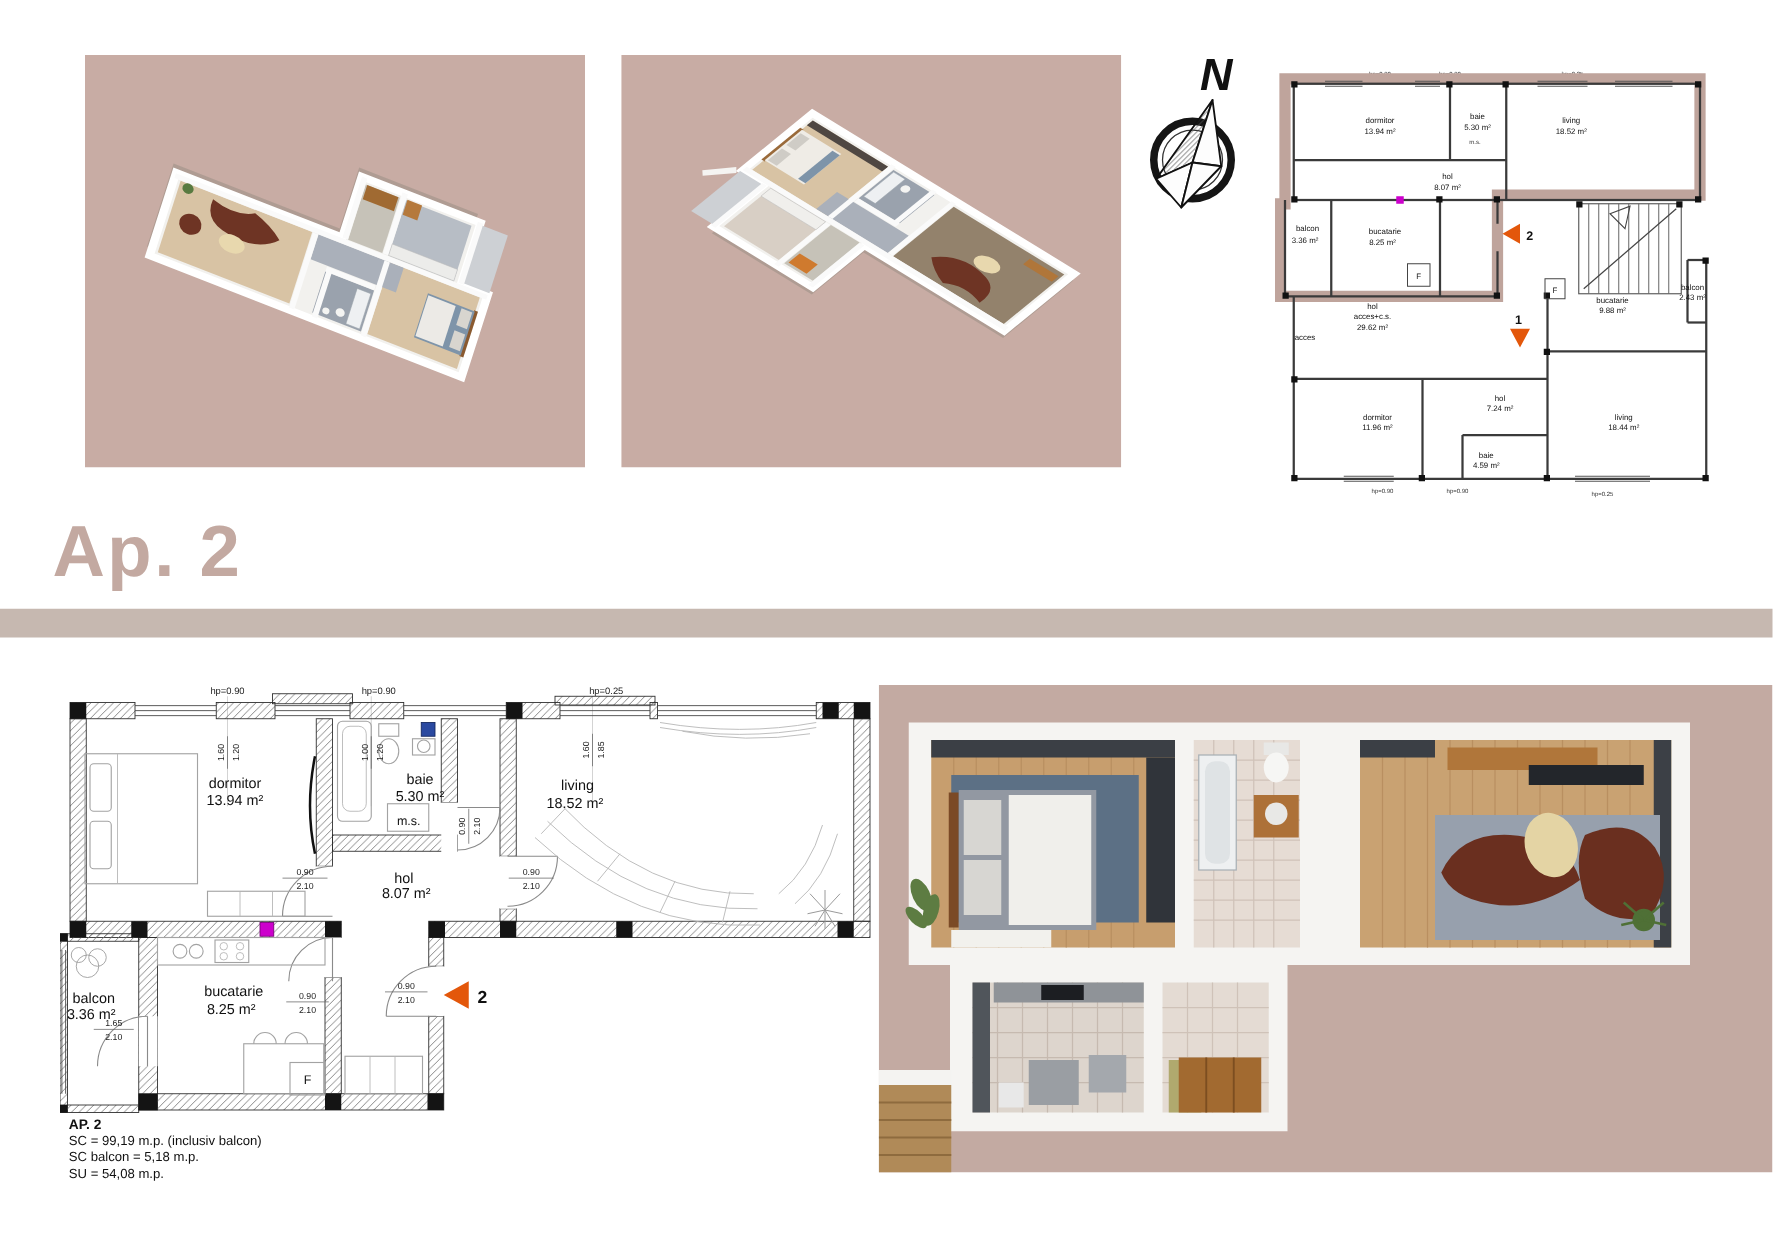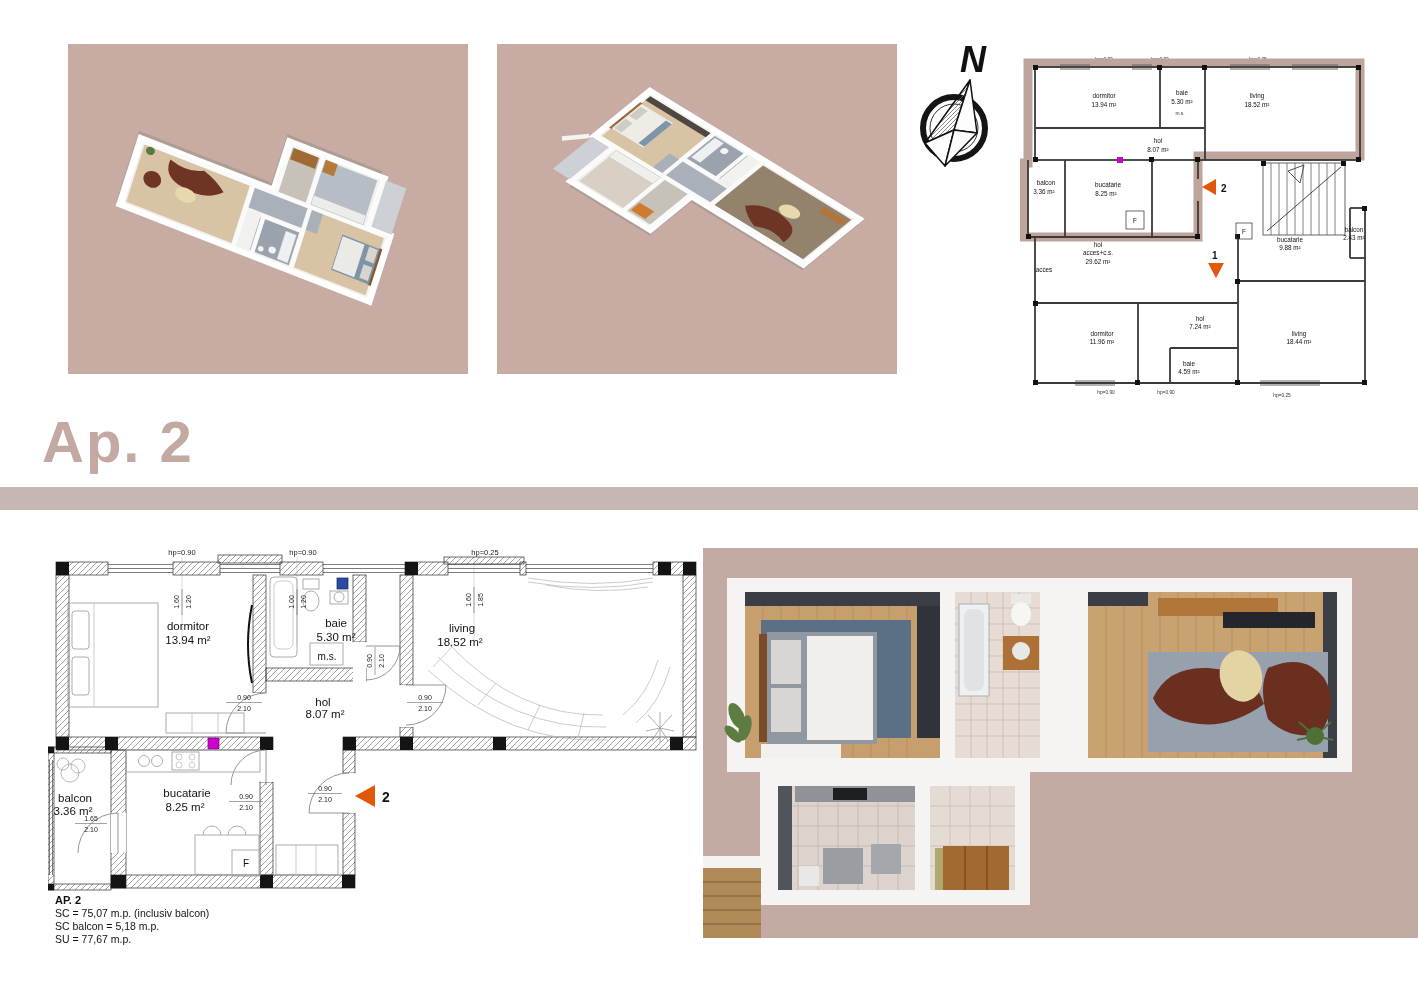--- a/index.html
+++ b/index.html
@@ -510,23 +510,23 @@
       <line x1="27" y1="278.5" x2="59" y2="278.5"></line>
       <text x="43" y="287">2.10</text>
   </g>
 
   <polygon points="327,240 327,262 307,251" fill="#e3570b"></polygon>
   <text x="334" y="257" font-size="14" font-weight="bold" fill="#111">2</text>
 </svg>
 
 <div class="abs anno" style="left:55px;top:894px;">
   <div class="h">AP. 2</div>
-  <div>SC =  75,07 m.p. (inclusiv balcon)</div>
+  <div>SC =  99,19 m.p. (inclusiv balcon)</div>
   <div>SC balcon = 5,18 m.p.</div>
-  <div>SU = 77,67 m.p.</div>
+  <div>SU = 54,08 m.p.</div>
 </div>
 
 <svg class="abs" style="left:703px;top:548px;" width="715" height="390" viewBox="0 0 715 390">
   <rect x="0" y="0" width="715" height="390" fill="#c3aaa2"></rect>
   <path d="M 24,30 H 649 V 224 H 327 V 357 H 57 V 224 H 24 Z" fill="#f5f4f2"></path>
 
   <g>
     <rect x="42" y="44" width="195" height="166" fill="#c79e6e"></rect>
     <g stroke="#b98f60" stroke-width="1">
       <line x1="60" y1="44" x2="60" y2="210"></line>

